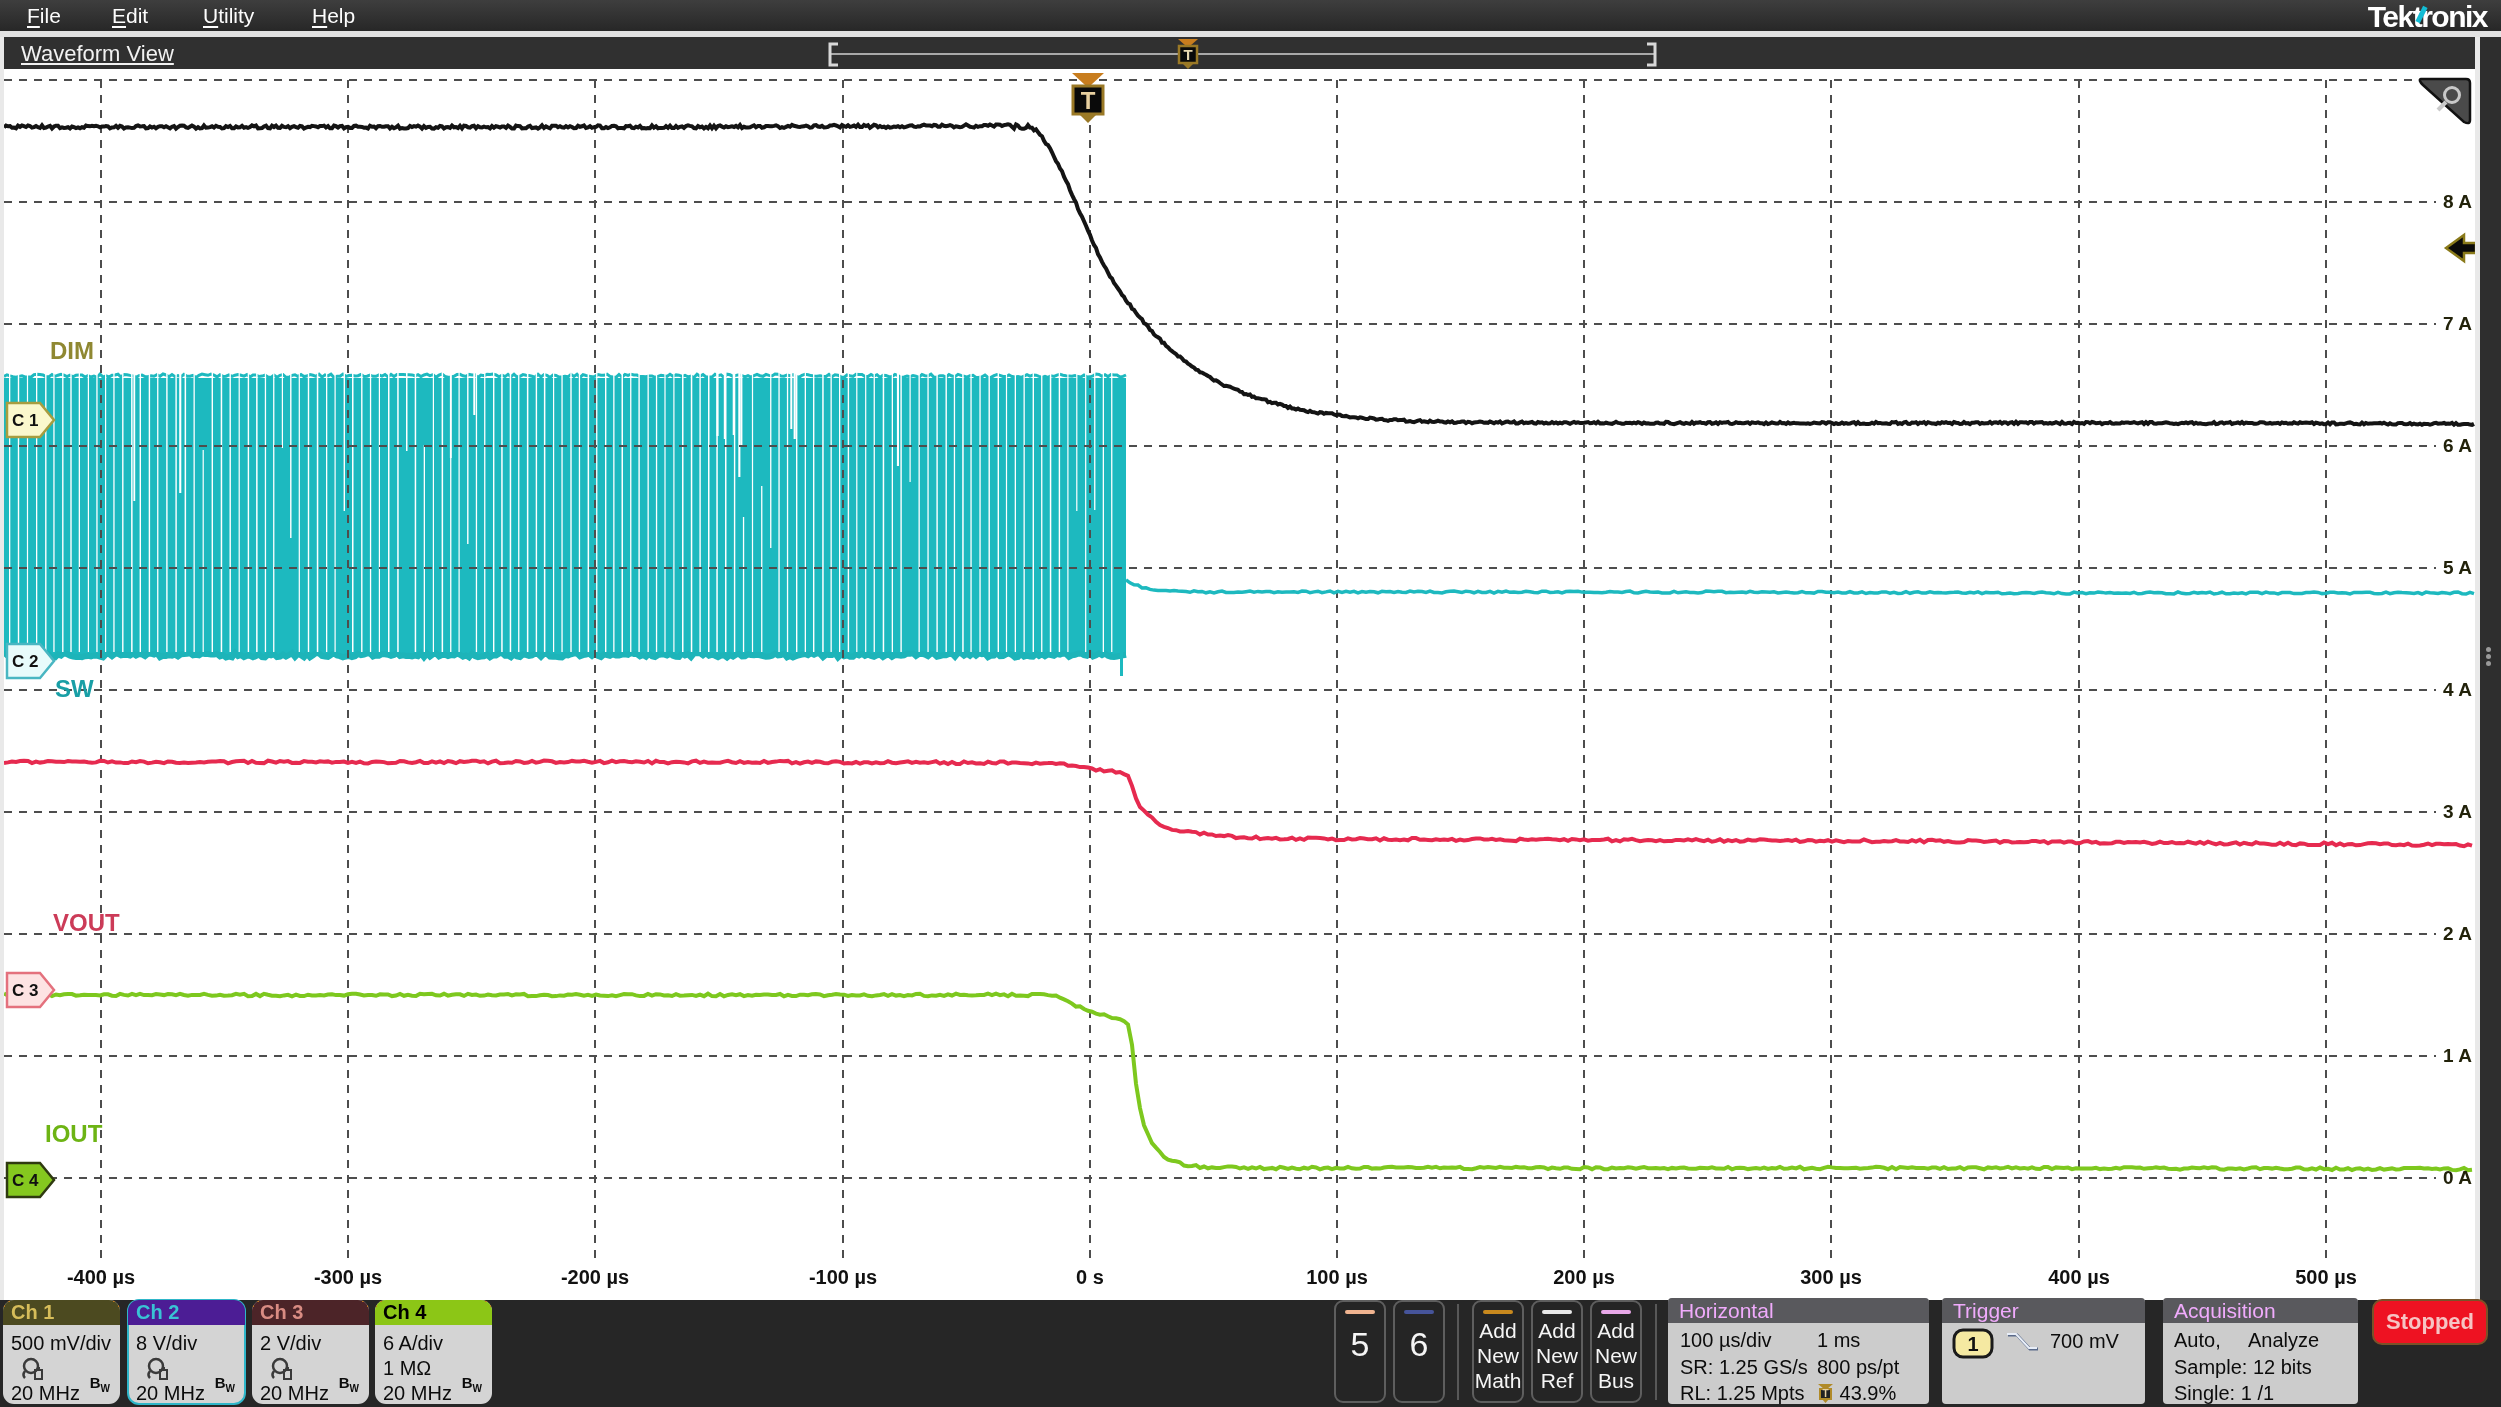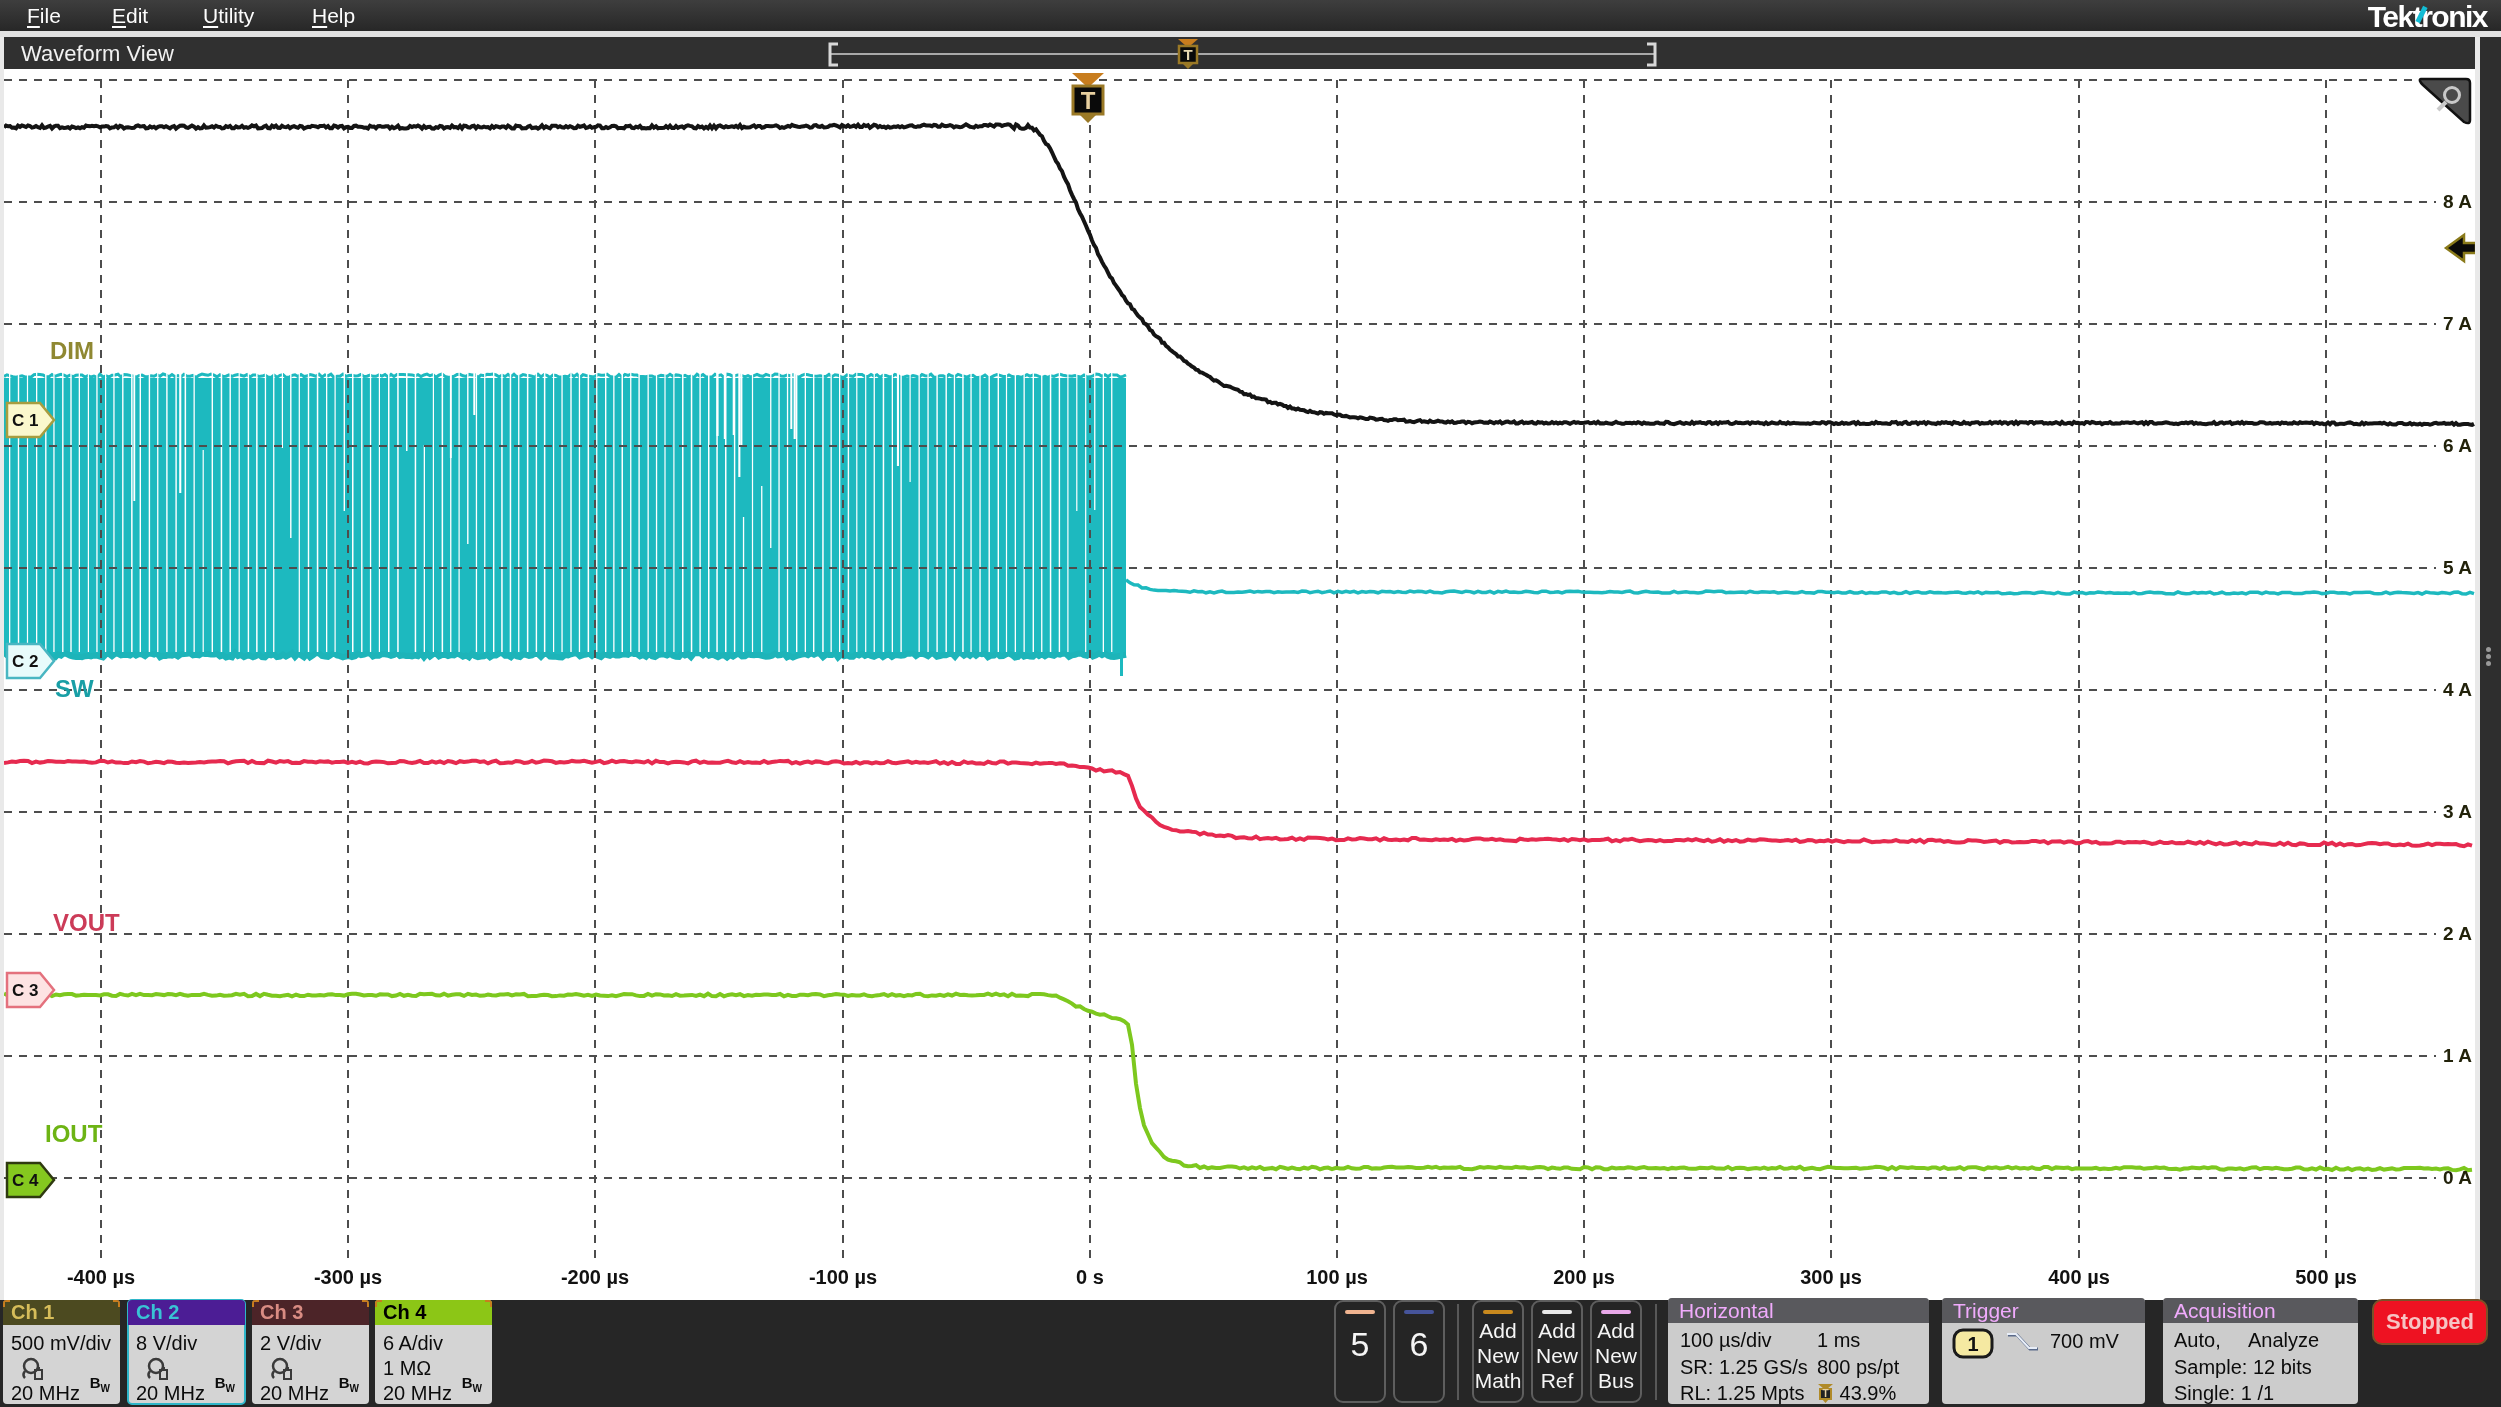--- a/index.html
+++ b/index.html
@@ -9,25 +9,25 @@
   background:linear-gradient(#3e3e3e,#272727); color:#fff; }
 #menubar .mi { position:absolute; top:4px; font-size:21px; color:#fdfdfd; }
 #menubar .mi u { text-decoration:underline; text-underline-offset:3px; }
 #logo { position:absolute; right:14px; top:0px; font-size:30px; font-weight:bold;
   color:#fff; letter-spacing:-1.5px;margin-left:36px; }
 #band { left:0; top:31px; width:2501px; height:6px; background:#e2e2e2; }
 #leftstrip { left:0; top:37px; width:4px; height:1265px; background:#e9e9e9; }
 #rightgap { left:2475px; top:37px; width:5px; height:1265px; background:#e9e9e9; }
 #rightstrip { left:2480px; top:37px; width:21px; height:1265px; background:#2e2e2e; }
 #titlebar { left:4px; top:37px; width:2471px; height:32px; background:#303030; }
-#titlebar .t { position:absolute; left:17px; top:4px; font-size:22px; color:#f2f2f2; }
+#titlebar .t { position:absolute; left:17px; top:4px; font-size:22px; color:#f2f2f2;text-decoration:underline; }
 #wavearea { left:4px; top:69px; width:2471px; height:1233px; background:#ffffff; }
 #botpanel { left:0; top:1300px; width:2501px; height:107px; background:#262626; }
 .chbadge { position:absolute; top:0px; width:117px; height:104px; background:#d4d4d4;
-  border-radius:4px; overflow:hidden; }
+  border-radius:11px; overflow:hidden; }
 .chbadge .hd { height:25px; font-size:20px; font-weight:bold; padding-left:8px; line-height:25px; position:relative;}
 .chbadge .row { font-size:20px; color:#0c0c0c; padding-left:8px; height:25px; line-height:25px; }
 .chbadge .r1 { margin-top:6px; }
 .bw { position:absolute; font-size:15px; font-weight:bold; color:#0c0c0c; }
 .bw sub { font-size:10px; }
 .ctick { position:absolute; width:7px; height:7px; }
 .darkbtn { position:absolute; top:0px; height:103px; background:#252525;
   border:2px solid #5e5e5e; border-radius:9px; color:#f5f5f5; text-align:center; }
 .darkbtn .tline { position:absolute; left:9px; right:9px; top:8px; height:4px; border-radius:2px; }
 .vsep { position:absolute; top:4px; width:2px; height:96px; background:#585858; }

